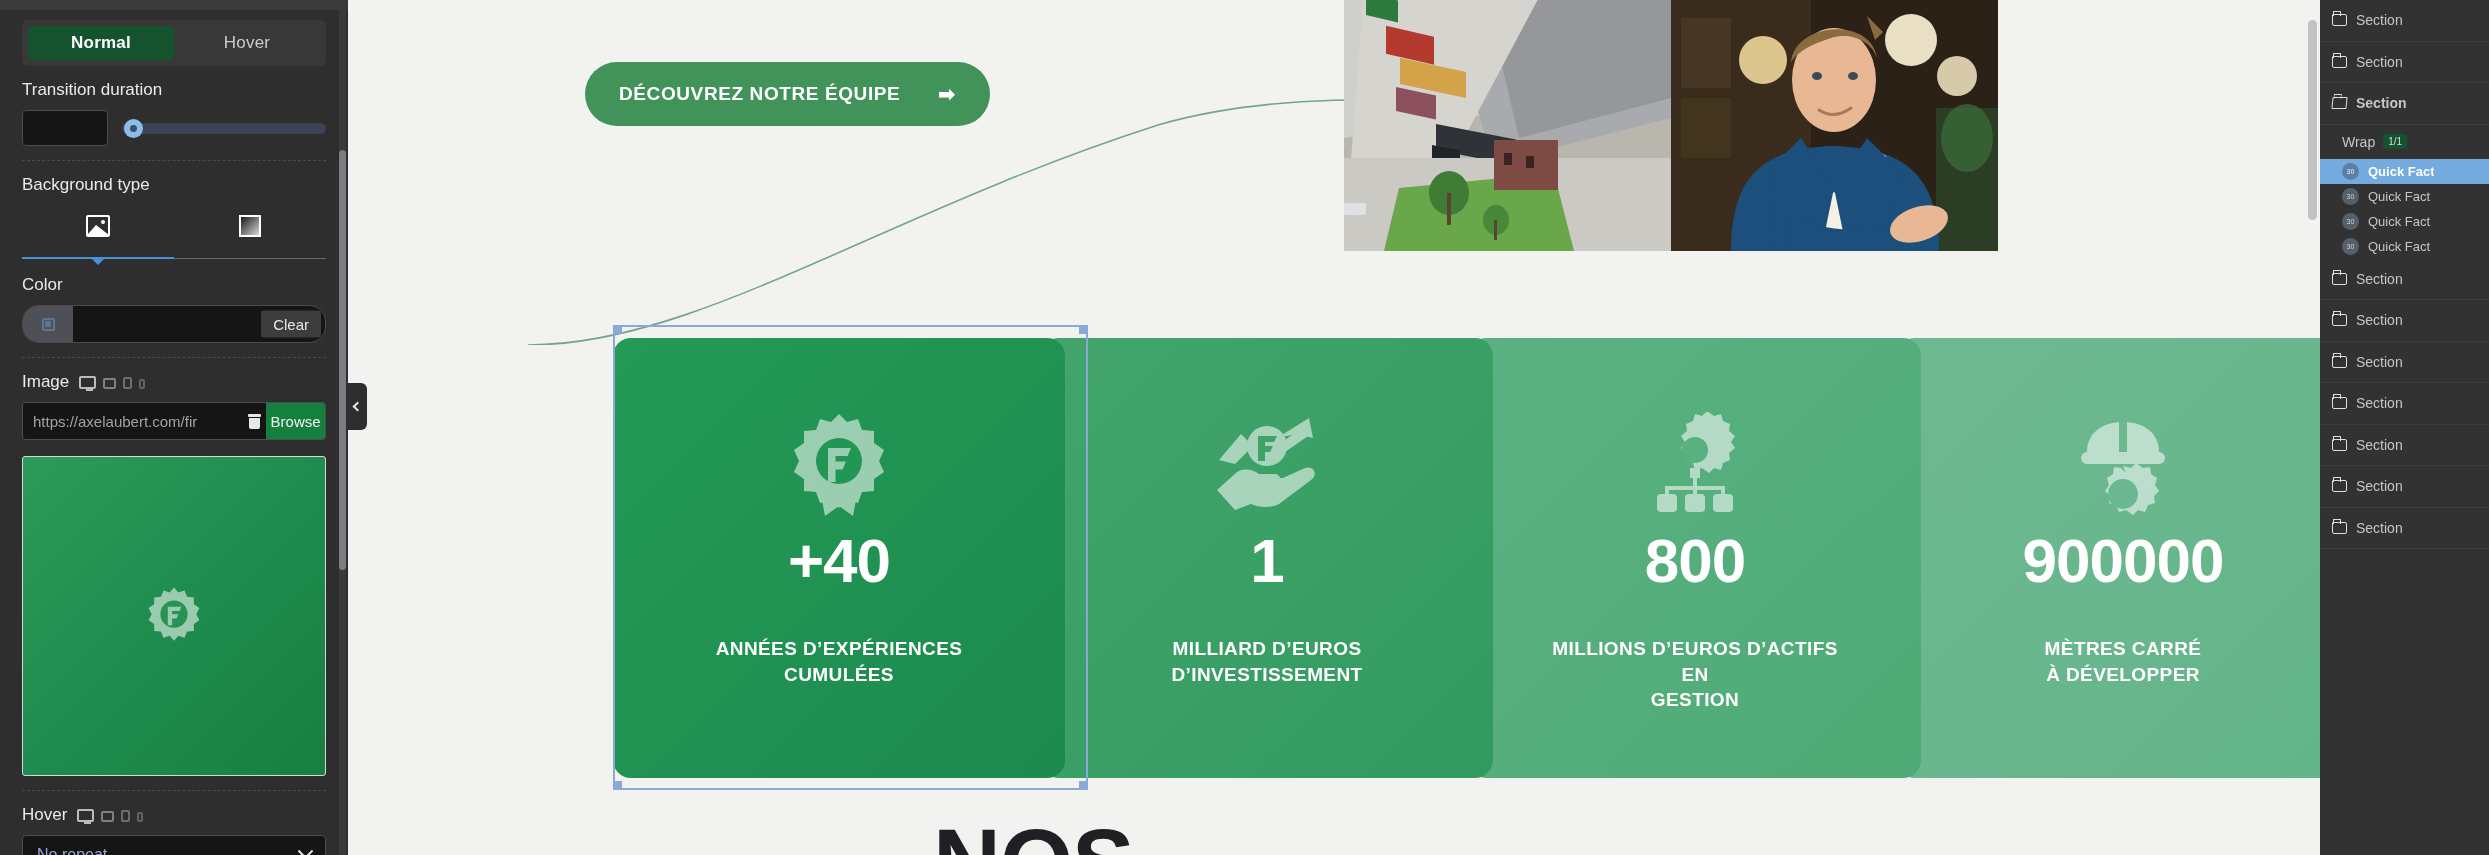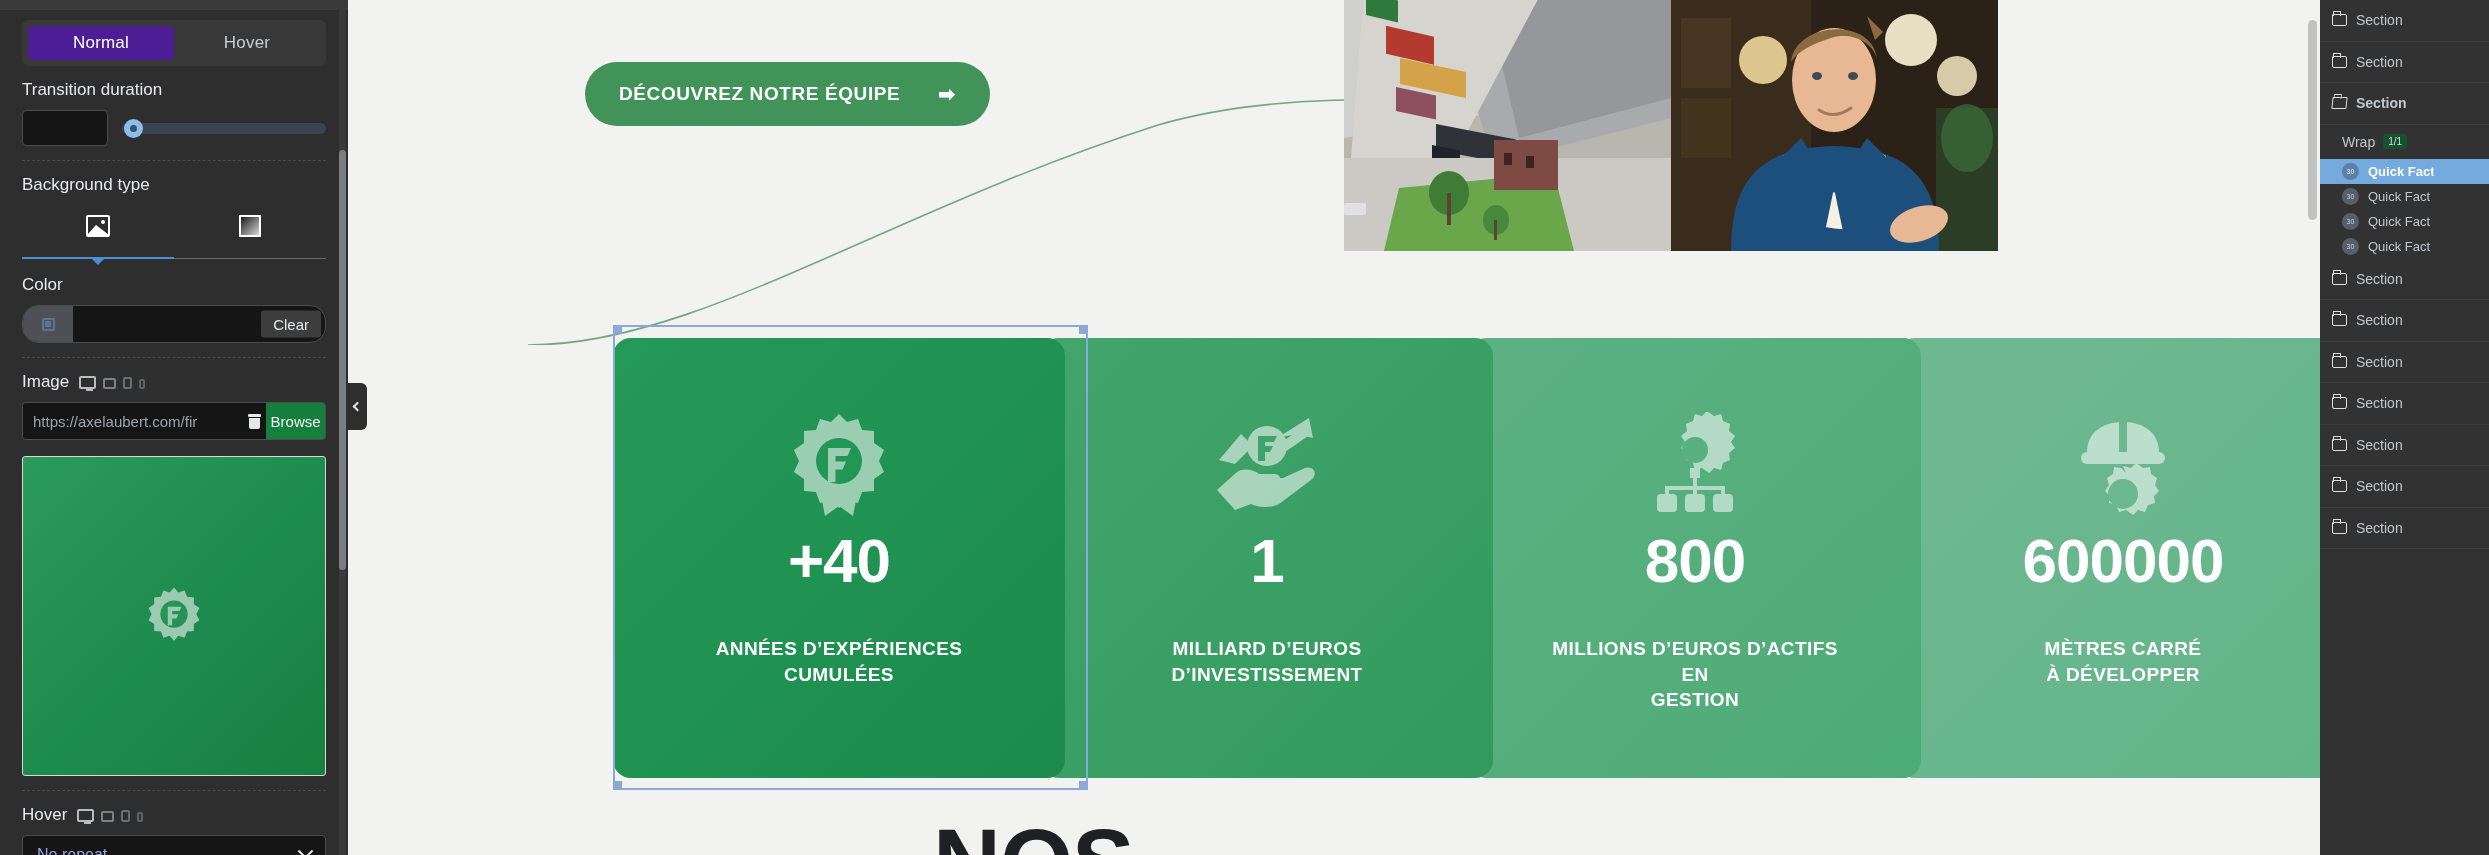--- a/index.html
+++ b/index.html
@@ -29,21 +29,21 @@
     border-radius: 6px;
     display: flex;
     padding: 6px;
     height: 46px;
   }
   .seg-btn {
     flex: 1; display: flex; align-items: center; justify-content: center;
     font-size: 17px; color: #c9ccd1; border-radius: 5px; cursor: pointer;
     letter-spacing: .2px;
   }
-  .seg-btn.active { background: #4c1d95; color: #ffffff; }
+  .seg-btn.active { background: #14532d; color: #ffffff; font-weight: bold; }
 
   .divider { border-top: 1px dashed #4a4a4a; margin: 14px 0; }
 
   .field-label {
     font-size: 17px; color: #e8eaed; margin-bottom: 10px;
     display: flex; align-items: center; gap: 10px;
   }
   .field-label .lbl-text { white-space: nowrap; }
 
   
@@ -515,21 +515,21 @@
       <div class="card" style="background:linear-gradient(135deg,#6fb992 0%,#63b489 100%); z-index:1;">
         <div class="icon-slot">
           <svg width="96" height="104" viewBox="0 0 96 104">
             <path fill="#ffffff" d="M12 40 C12 22, 26 10, 48 10 C70 10, 84 22, 84 40 Z"></path>
             <rect x="44" y="6" width="8" height="34" fill="#6fb992"></rect>
             <rect x="6" y="40" width="84" height="12" rx="6" fill="#ffffff"></rect>
             <path fill="#ffffff" d="M48 54 l8 2 5-5 7 5 7-1 1 7 6 4-2 7 4 6-5 5 1 7-7 2-3 7-7-2-5 5-7-5-7 2-3-7-7-2 1-7-5-5 4-6-2-7 6-4 1-7 7 1 5 5z"></path>
             <circle cx="48" cy="82" r="15" fill="#6fb992"></circle>
           </svg>
         </div>
-        <div class="stat-num">600000</div>
+        <div class="stat-num">900000</div>
         <div class="stat-lbl">MÈTRES CARRÉ
 À DÉVELOPPER</div>
       </div>
     </div>
 
     <div class="sel-outline">
       <span class="sel-corner tl"></span>
       <span class="sel-corner tr"></span>
       <span class="sel-corner bl"></span>
       <span class="sel-corner br"></span>

